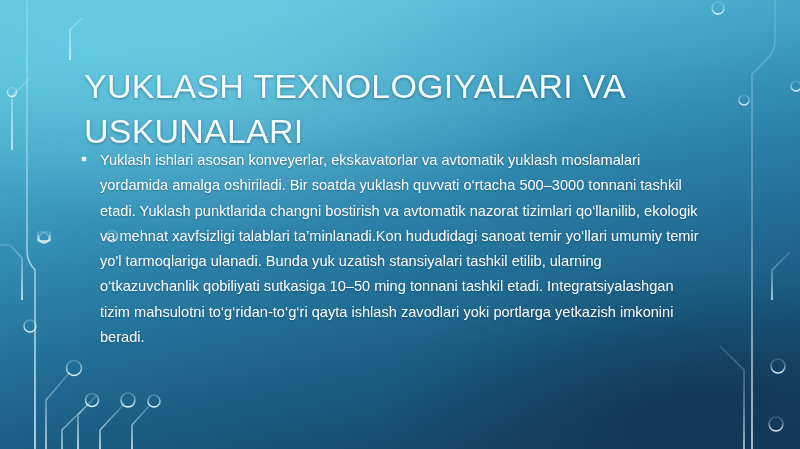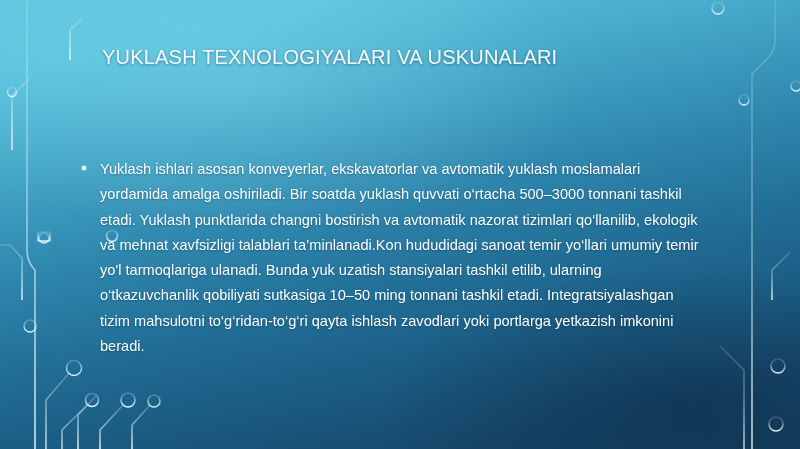--- a/index.html
+++ b/index.html
@@ -39,34 +39,33 @@
   }
   .slide-body {
     position: absolute;
     left: 0; top: 0;
     width: 800px;
     height: 449px;
   }
   .title {
     position: absolute;
     left: 84px;
-    top: 44px;
+    top: 64px;
     width: 540px;
-    font-size: 20px;
+    font-size: 34px;
     font-weight: 400;
     line-height: 1.33;
     letter-spacing: 0.2px;
     color: #f2fbfd;
     text-shadow: 0 1px 3px rgba(10,45,70,0.45);
-    margin-left: 18px;
   }
   .content {
     position: absolute;
     left: 80px;
-    top: 157px;
+    top: 148px;
     width: 620px;
   }
   .bullet-row {
     position: relative;
     padding-left: 20px;
   }
   .bullet-mark {
     position: absolute;
     left: 2px;
     top: 9px;

